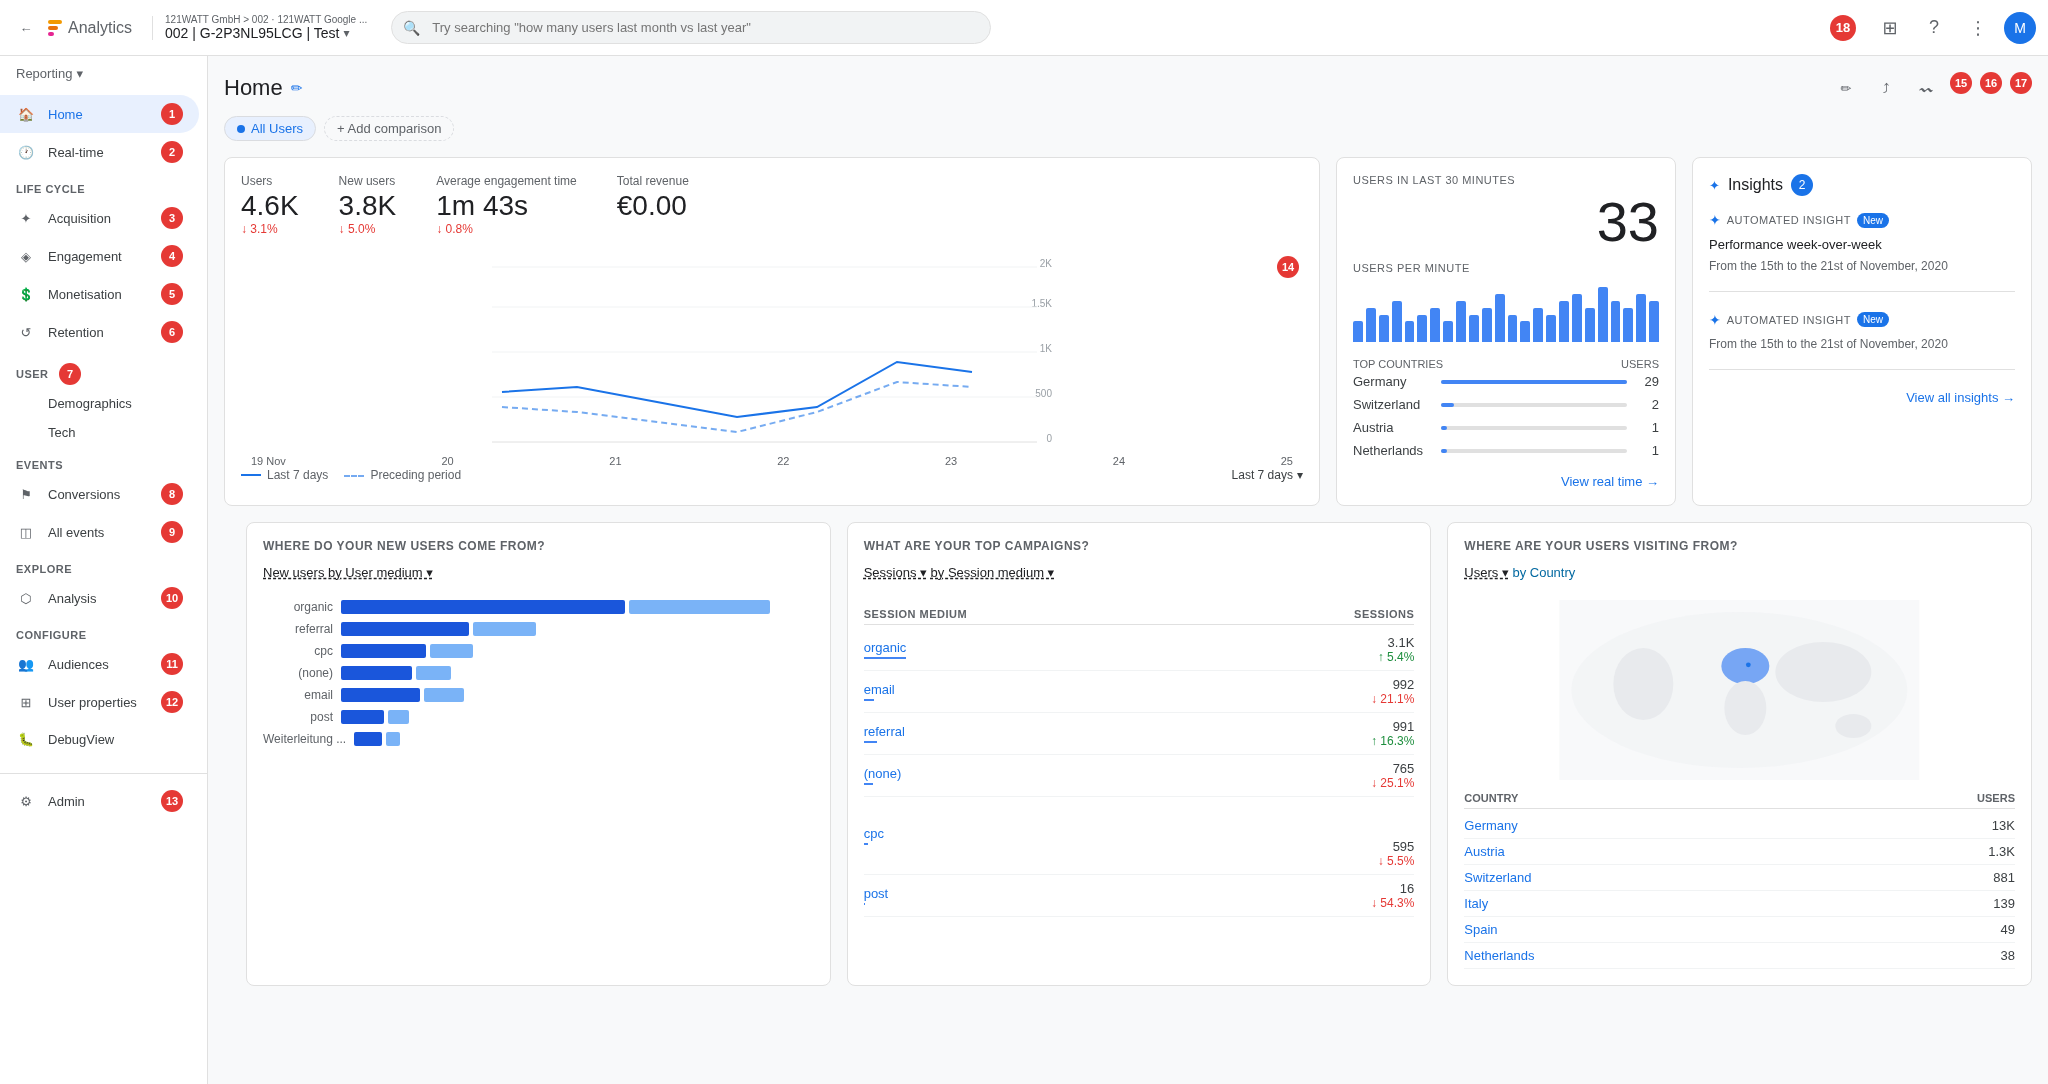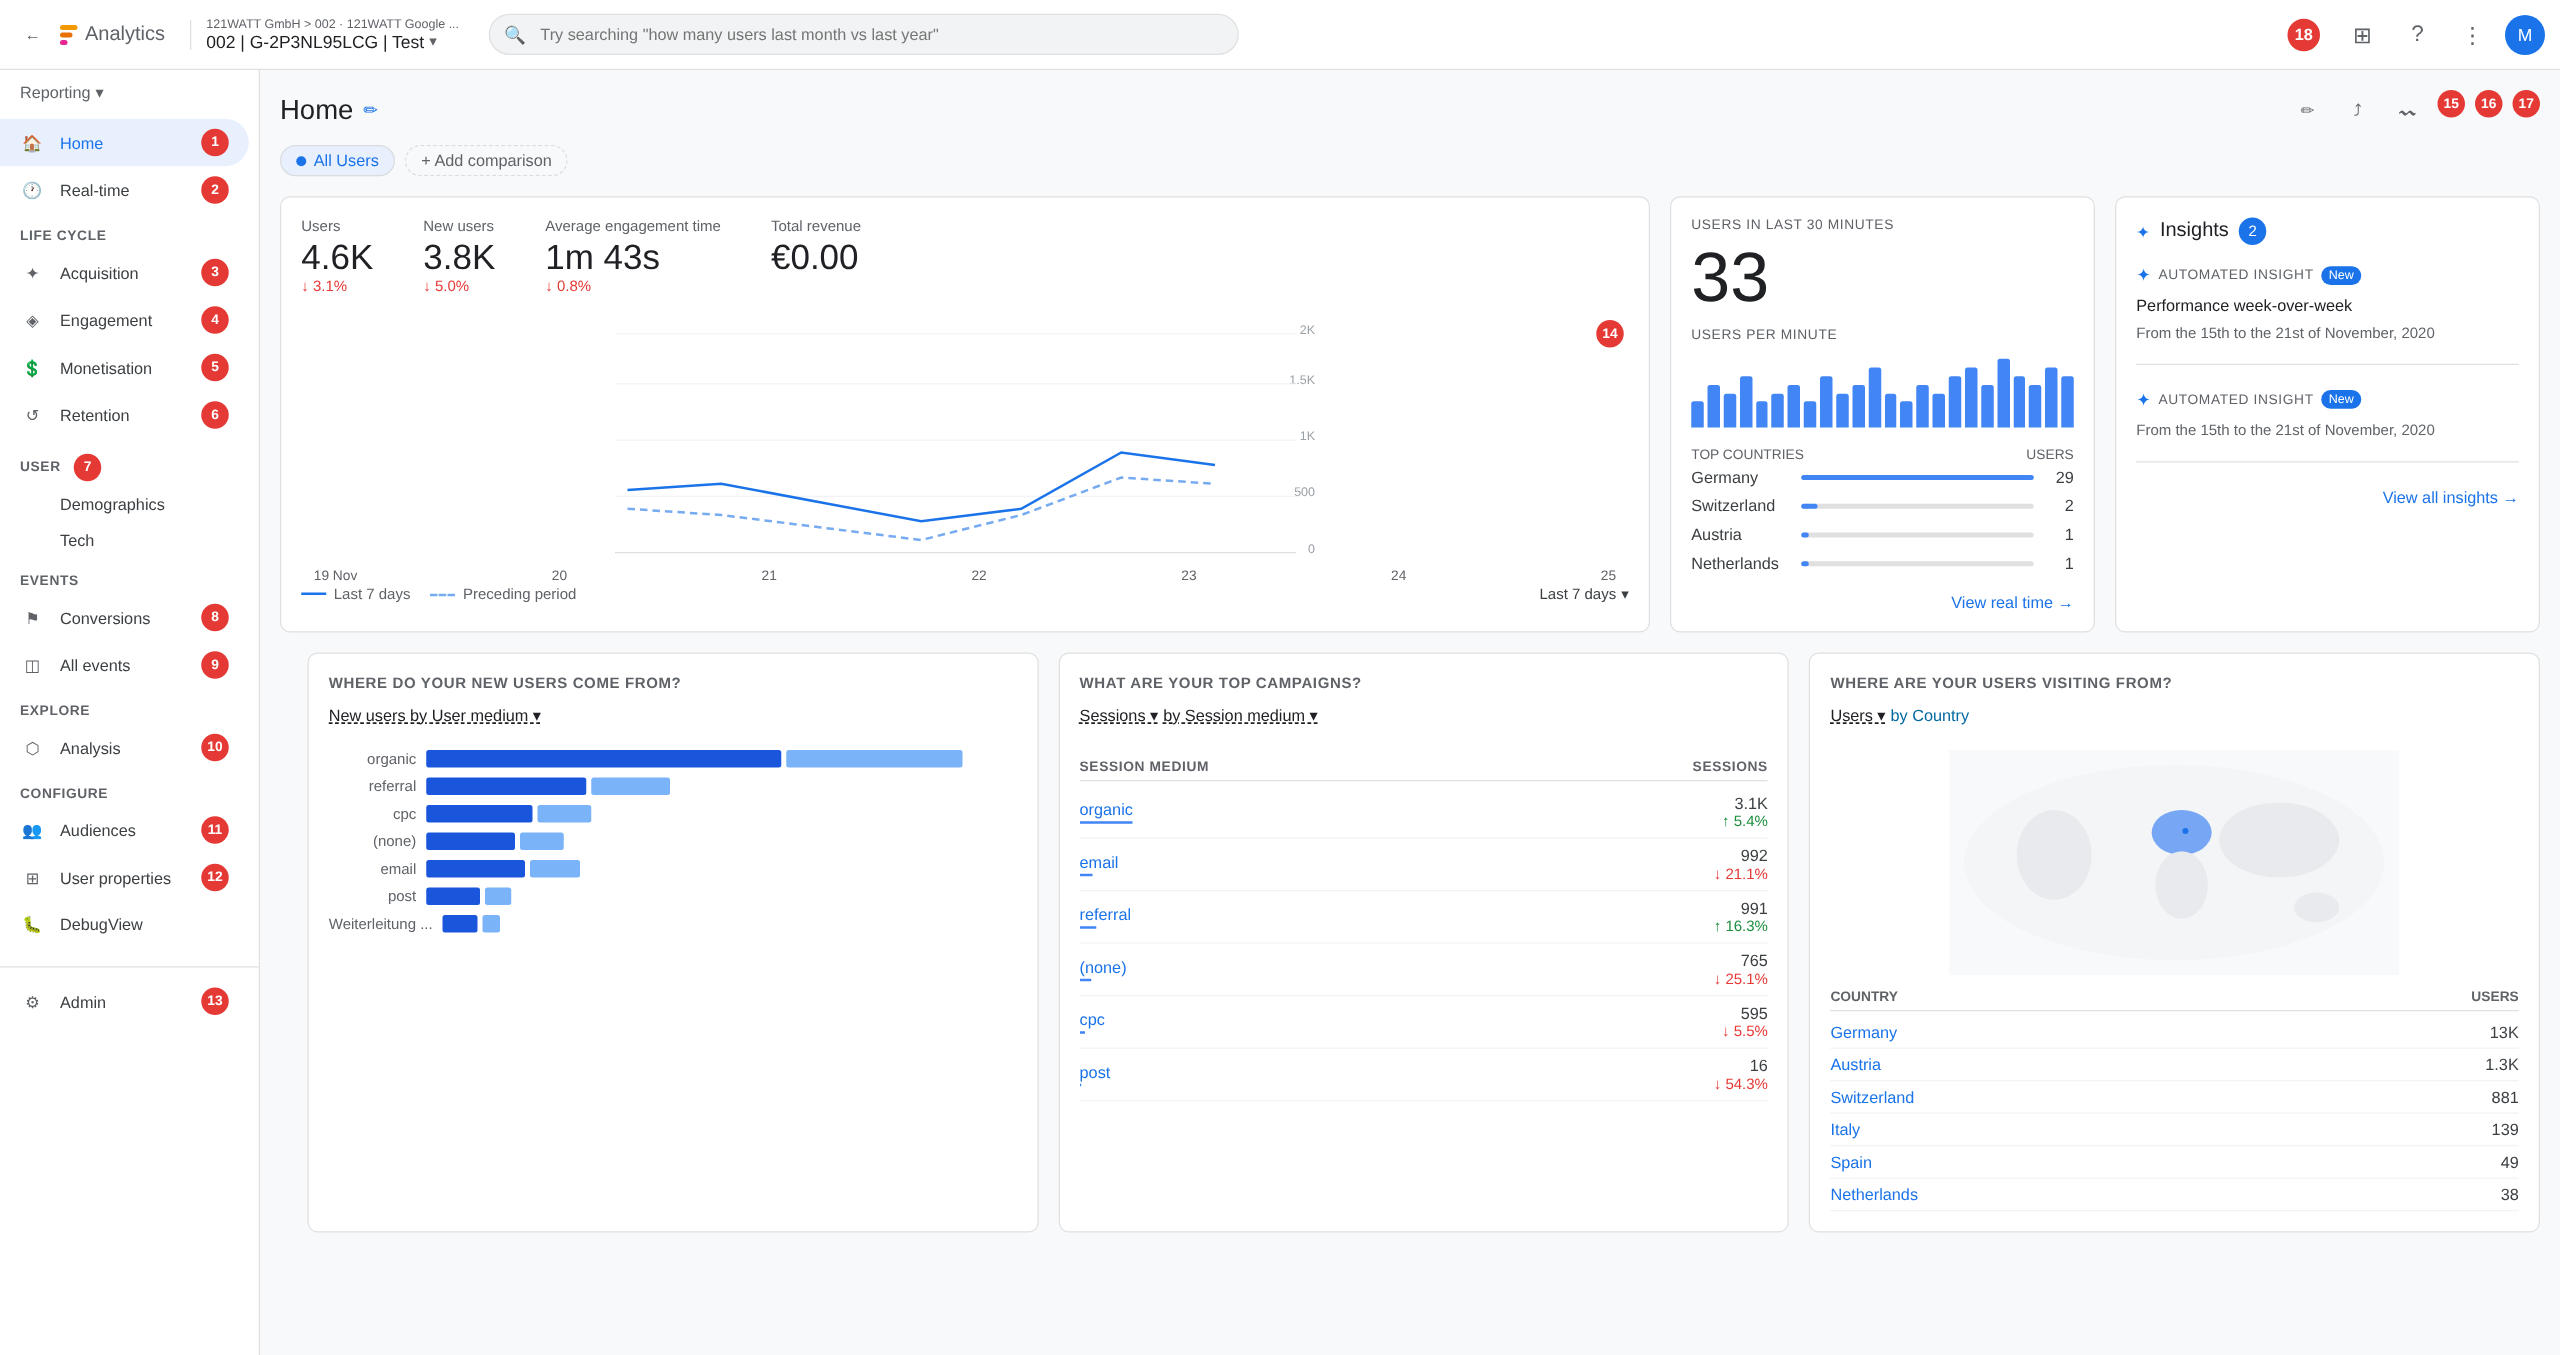--- a/index.html
+++ b/index.html
@@ -70,21 +70,21 @@
 
     
     .chart-container { position: relative; height: 200px; margin-bottom: 8px; }
     .chart-svg { width: 100%; height: 100%; }
     .chart-labels { display: flex; justify-content: space-between; padding: 0 10px; font-size: 11px; color: #5f6368; }
     .chart-legend { display: flex; gap: 16px; margin-top: 8px; font-size: 12px; color: #5f6368; }
     .legend-item { display: flex; align-items: center; gap: 6px; }
     .chart-period { display: flex; align-items: center; gap: 4px; font-size: 12px; color: #3c4043; cursor: pointer; margin-top: 8px; }
 
     
-    .rt-number { font-size: 56px; font-weight: 300; color: #202124; line-height: 1; margin: 8px 0; }
+    .rt-number { font-size: 56px; font-weight: 300; color: #202124; line-height: 1; margin: 8px 0; text-align: right; }
     .rt-label { font-size: 11px; color: #5f6368; text-transform: uppercase; letter-spacing: 0.5px; margin-bottom: 8px; }
     .rt-sublabel { font-size: 11px; color: #5f6368; text-transform: uppercase; letter-spacing: 0.5px; margin-bottom: 8px; margin-top: 12px; }
     .rt-bars { display: flex; align-items: flex-end; gap: 3px; height: 60px; margin-bottom: 16px; }
     .rt-bar { background: #4285f4; border-radius: 2px 2px 0 0; min-width: 8px; }
     .rt-countries { }
     .rt-country-row { display: flex; align-items: center; gap: 8px; margin-bottom: 8px; }
     .rt-country-bar-wrap { flex: 1; height: 4px; background: #e0e0e0; border-radius: 2px; }
     .rt-country-bar { height: 4px; background: #4285f4; border-radius: 2px; }
     .rt-country-name { font-size: 13px; color: #3c4043; min-width: 80px; }
     .rt-country-count { font-size: 13px; color: #3c4043; min-width: 24px; text-align: right; }
@@ -609,21 +609,21 @@
         <div class="data-table-change change-down">↓ 25.1%</div>
       </div>
     </div>
   </div>
             <div>
     <div class="data-table-row">
       <div>
         <div class="data-table-name">cpc</div>
         <div class="data-table-bar" style="width:19%;"></div>
       </div>
-      <div style="text-align:right;">
+      <div style="text-align:right;margin-top:36px;">
         <div class="data-table-value">595</div>
         <div class="data-table-change change-down">↓ 5.5%</div>
       </div>
     </div>
   </div>
             <div>
     <div class="data-table-row">
       <div>
         <div class="data-table-name">post</div>
         <div class="data-table-bar" style="width:1%;"></div>

